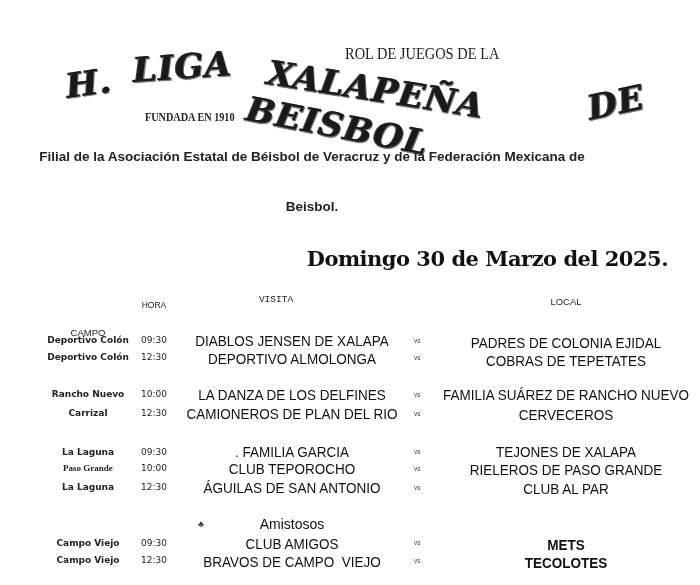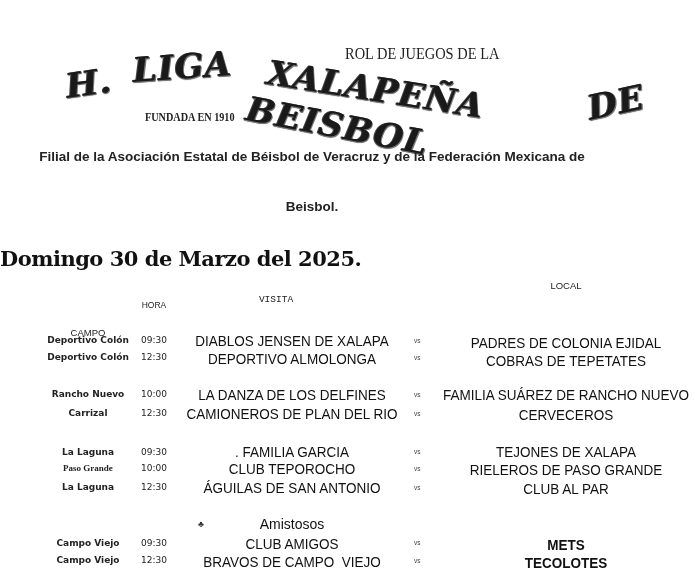--- a/index.html
+++ b/index.html
@@ -11,21 +11,21 @@
     .abs { position: absolute; white-space: nowrap; }
     .title-word {
       position: absolute; font-family: "DejaVu Serif", serif; font-weight: bold;
       font-style: italic; color: #1a1a1a; letter-spacing: 1px;
       text-shadow: 1px 1px 0 #777, -1px 0 0 #444, 0 1px 1px #555;
       transform-origin: left center;
     }
     .rol { font-family: "Liberation Serif", serif; font-size: 17px; color: #222; transform: scaleX(0.85); transform-origin: left; }
     .fundada { font-family: "Liberation Serif", serif; font-size: 12px; font-weight: bold; color: #222; transform: scaleX(0.85); transform-origin: left; }
     .filial { left: 0; width: 624px; text-align: center; font-size: 13.5px; font-weight: bold; color: #222; }
-    .date { left: 0; width: 668px; text-align: left; font-family: "DejaVu Serif", serif; font-weight: bold; font-size: 21px; color: #111; letter-spacing: -0.5px; }
+    .date { left: 0; width: 668px; text-align: right; font-family: "DejaVu Serif", serif; font-weight: bold; font-size: 21px; color: #111; letter-spacing: -0.5px; }
     .hdr { font-size: 9.5px; color: #222; transform: translateX(-50%); }
     .cell-campo { font-family: "DejaVu Sans", sans-serif; font-size: 9px; font-weight: bold; color: #222; transform: translateX(-50%); }
     .cell-hora { font-family: "DejaVu Sans", sans-serif; font-size: 9px; font-weight: normal; color: #222; transform: translateX(-50%); }
     .cell-team { font-size: 15px; color: #111; transform: translateX(-50%) scaleX(0.9); }
     .cell-vs { font-size: 6.5px; color: #444; }
     .amistosos { font-size: 14px; color: #111; transform: translateX(-50%); }
     .bold-team { font-weight: bold; }
   </style>
 </head>
 <body>
@@ -44,21 +44,21 @@
   <div class="abs filial" style="top:149px;">Filial de la Asociación Estatal de Béisbol de Veracruz y de la Federación Mexicana de</div>
   <div class="abs filial" style="top:167px;margin-top:32px;">Beisbol.</div>
 </div>
 
 <div class="abs date" style="top:246px;">Domingo 30 de Marzo del 2025.</div>
 
 <div>
   <span class="abs hdr" style="left:88px; top:293px;margin-top:34px;">CAMPO</span>
   <span class="abs hdr" style="left:154px; top:300px; font-size:8.5px;">HORA</span>
   <span class="abs hdr" style="left:276px; top:294px;font-family:Liberation Mono, monospace;">VISITA</span>
-  <span class="abs hdr" style="left:566px; top:280px;text-align:center;">LOCAL</span>
+  <span class="abs hdr" style="left:566px; top:296px;text-align:center;">LOCAL</span>
 </div>
 
 <div>
   <div>
     <span class="abs cell-campo" style="left:88px; top:335px;">Deportivo Colón</span>
     <span class="abs cell-hora" style="left:154px; top:335px;">09:30</span>
     <span class="abs cell-team" style="left:292px; top:332px;">DIABLOS JENSEN DE XALAPA</span>
     <span class="abs cell-vs" style="left:414px; top:337px;">vs</span>
     <span class="abs cell-team" style="left:566px; top:334px;">PADRES DE COLONIA EJIDAL</span>
   </div>

